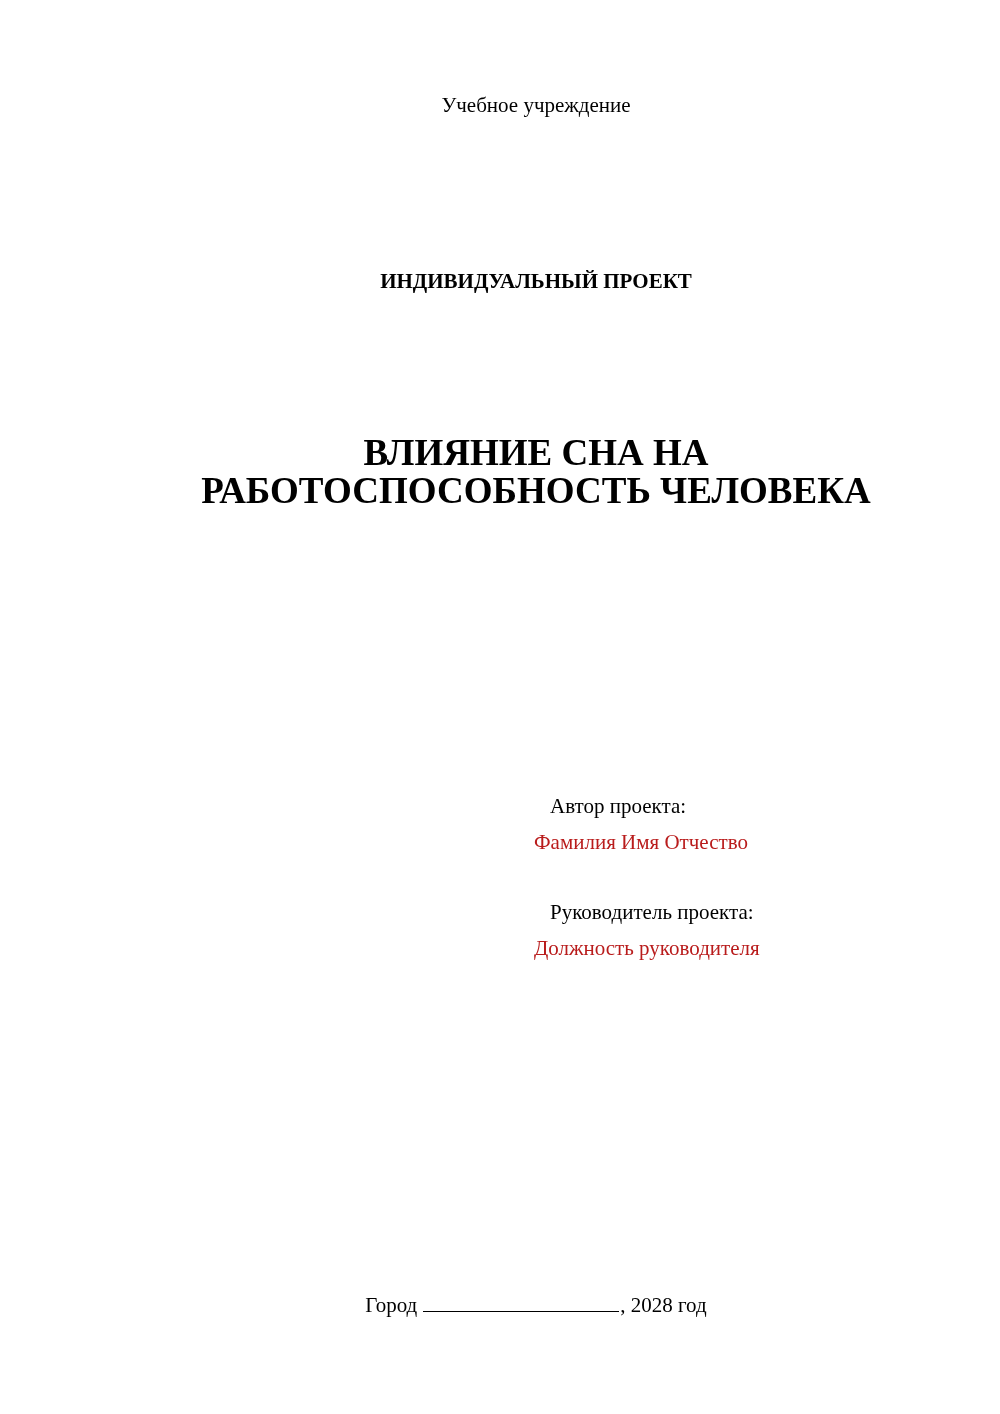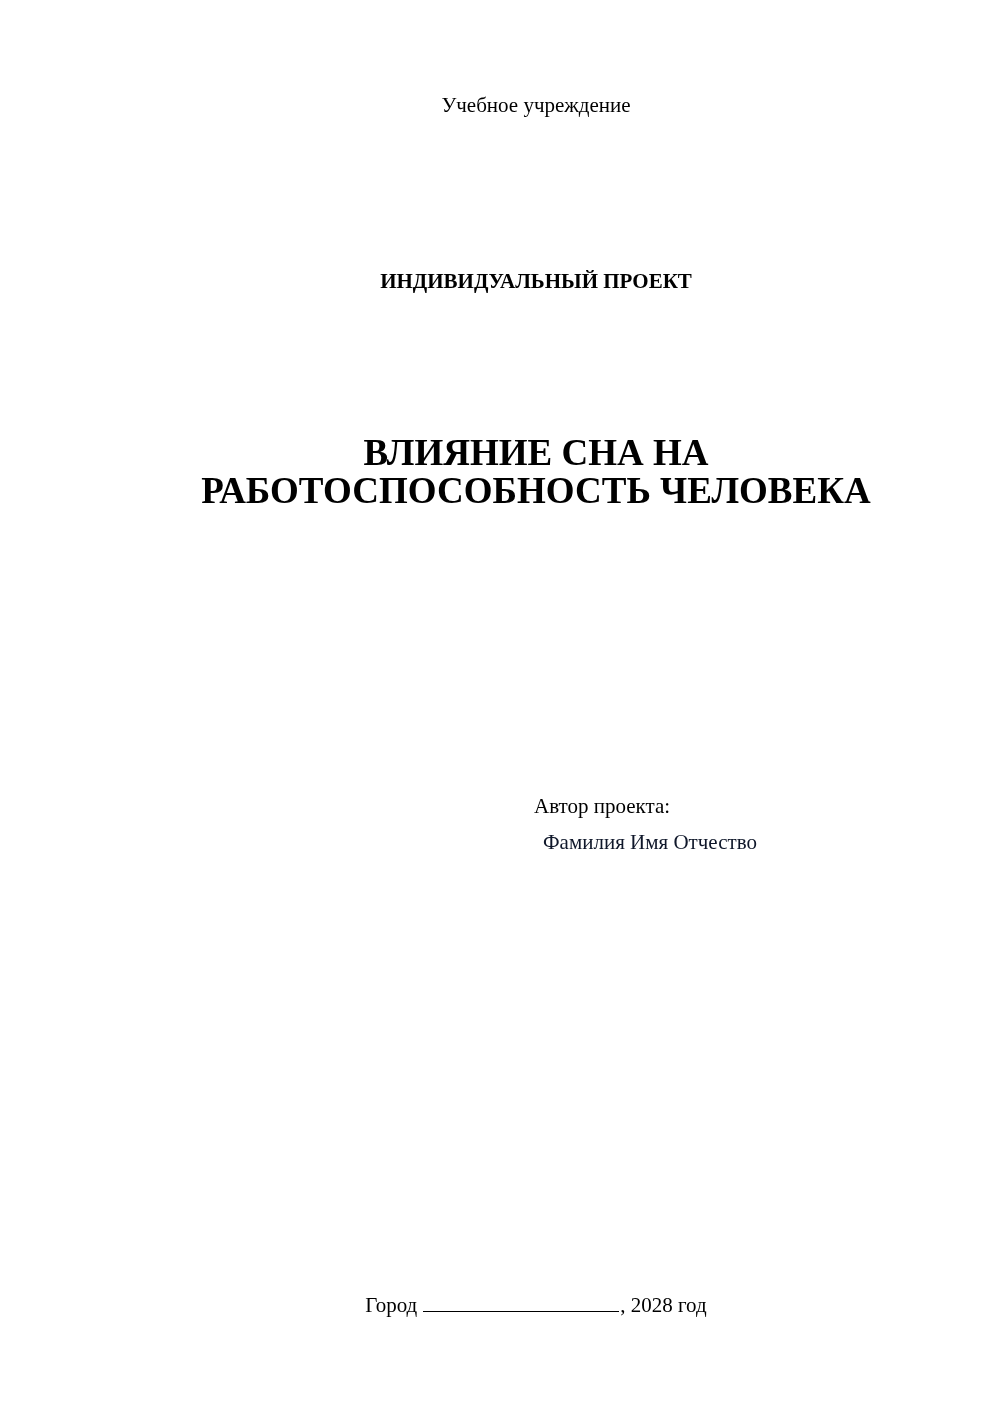--- a/index.html
+++ b/index.html
@@ -41,22 +41,22 @@
       letter-spacing: 0px;
     }
     .title span { display: block; }
     .author-block {
       left: 534px;
       top: 788px;
       font-size: 21px;
       line-height: 36px;
       white-space: nowrap;
     }
-    .label { color: #000000; }
-    .placeholder { color: #0f172a; margin-left: 9px; }
+    .label { color: #000000; margin-left: 16px; }
+    .placeholder { color: #b91c1c; }
     .gap { height: 34px; }
     .footer {
       top: 1291px;
       font-size: 21px;
       line-height: 26px;
     }
     .underline-blank {
       display: inline-block;
       width: 196px;
       border-bottom: 1.5px solid #000;
@@ -75,17 +75,19 @@
 
 <div class="abs center-line title">
   <span>ВЛИЯНИЕ СНА НА</span>
   <span>РАБОТОСПОСОБНОСТЬ ЧЕЛОВЕКА</span>
 </div>
 
 <div class="abs author-block">
   <div class="label">Автор проекта:</div>
   <div class="placeholder">Фамилия Имя Отчество</div>
   <div class="gap"></div>
+  <div class="label">Руководитель проекта:</div>
+  <div class="placeholder">Должность руководителя</div>
 </div>
 
 <div class="abs center-line footer">
   <span>Город</span><span class="underline-blank"></span><span>, 2028 год</span>
 </div>
 
 </body></html>

